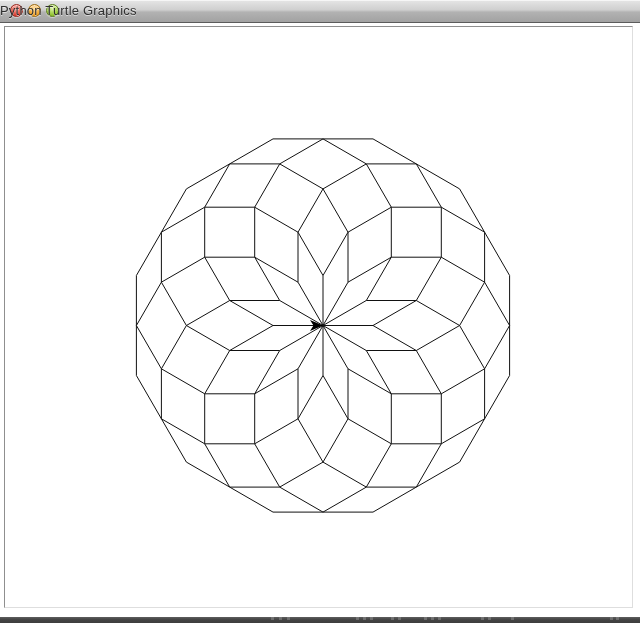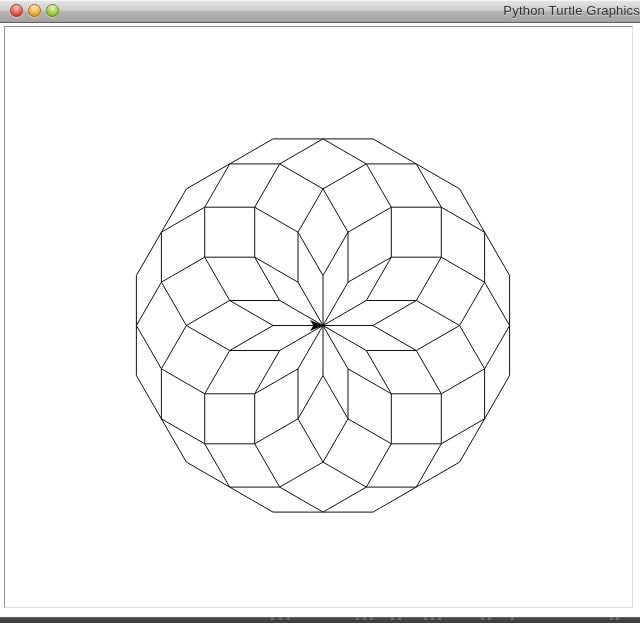--- a/index.html
+++ b/index.html
@@ -7,21 +7,21 @@
     position:relative;width:640px;height:623px;overflow:hidden;
     font-family:"Liberation Sans", sans-serif;background:#ffffff;
   }
   .titlebar{
     position:absolute;left:0;top:0;width:640px;height:22px;
     background:linear-gradient(#e6e6e6 0%, #cfcfcf 45%, #b2b2b2 55%, #a2a2a2 100%);
     border-bottom:1px solid #5c5c5c;
     box-shadow:inset 0 1px 0 rgba(255,255,255,0.65);
   }
   .window-title{
-    position:absolute;left:0;right:0;top:3px;text-align:right;
+    position:absolute;left:0;right:0;top:3px;text-align:left;
     font-size:13px;color:#2f2f2f;letter-spacing:0.2px;
     text-shadow:0 1px 0 rgba(255,255,255,0.55);
   }
   .lights{position:absolute;left:10px;top:4px;display:flex;gap:5px;}
   .light{
     width:13px;height:13px;border-radius:50%;
     box-shadow:inset 0 1px 1px rgba(255,255,255,0.7), 0 1px 1px rgba(255,255,255,0.5);
   }
   .light.red{
     background:radial-gradient(circle at 50% 32%, #ffc2b8 0%, #f0776a 35%, #dc4337 70%, #b0281e 100%);

